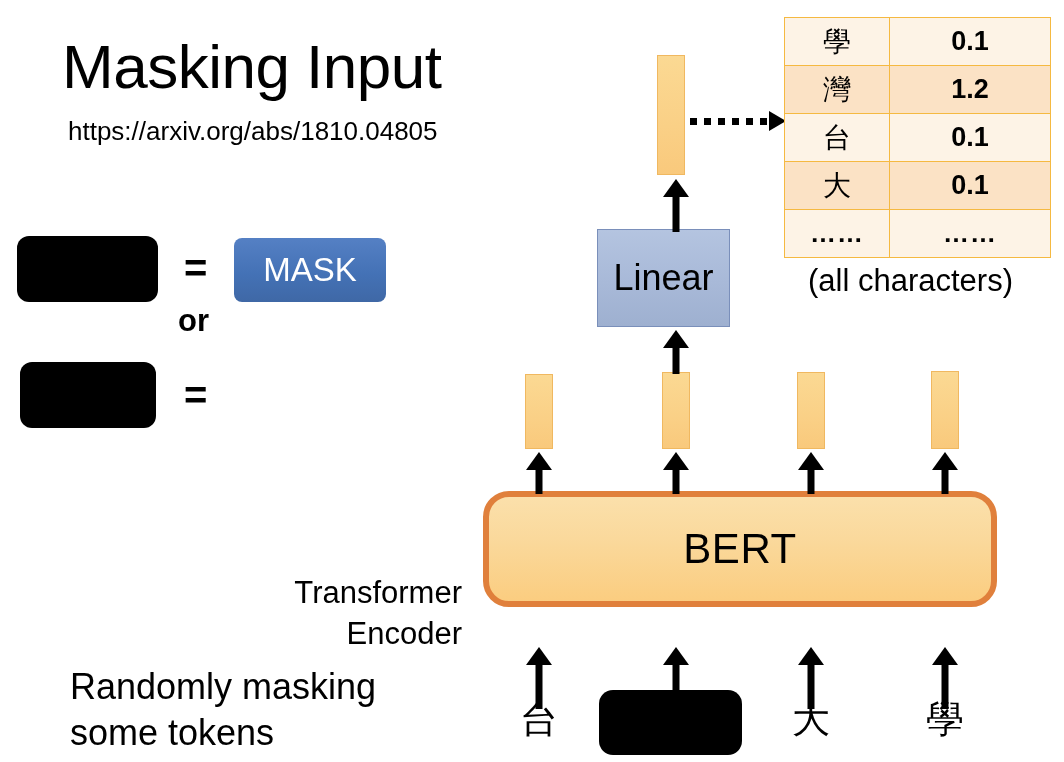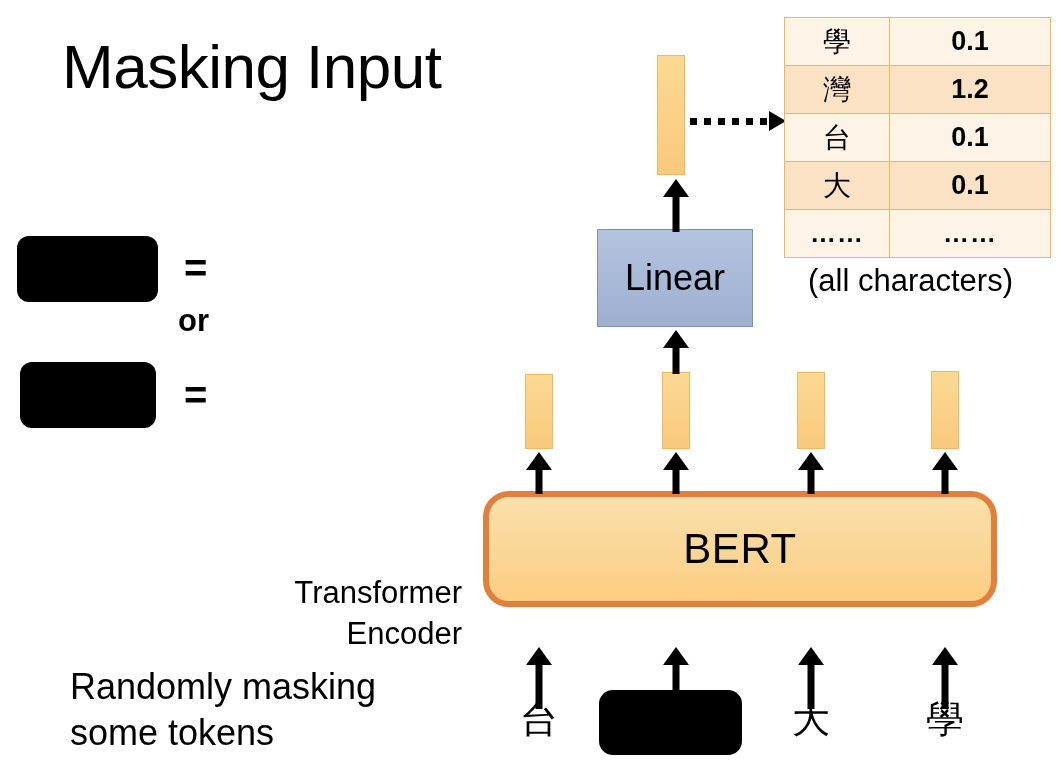--- a/index.html
+++ b/index.html
@@ -126,21 +126,21 @@
     justify-content: center;
   }
   #bert-label {
     font-size: 42px;
     letter-spacing: 0.5px;
   }
 
   
   #linear-block {
     left: 597px; top: 229px;
-    width: 156px; height: 98px;
+    width: 133px; height: 98px;
     background: linear-gradient(180deg, #b4c4e0 0%, #a8b9d8 55%, #9eb0d0 100%);
     border: 1px solid #7a8fba;
     box-sizing: border-box;
     display: flex;
     align-items: center;
     justify-content: center;
   }
   #linear-label { font-size: 36px; }
 
   #softmax-label {
@@ -257,23 +257,27 @@
   #tok-1 { left: 509px; top: 700px; }
   #tok-3 { left: 781px; top: 700px; }
   #tok-4 { left: 915px; top: 700px; }
 </style>
 </head>
 <body>
 
 <div id="slide">
 
   <div class="abs" id="title">Masking Input</div>
+  <div class="abs" id="paper-url">https://arxiv.org/abs/1810.04805</div>
 
   <div class="abs black-box" id="mask-box-1"></div>
   <div class="abs eq-sign" id="eq-1">=</div>
+  <div class="abs chip" id="mask-chip">
+    <span>MASK</span>
+  </div>
 
   <div class="abs" id="or-label">or</div>
 
   <div class="abs black-box" id="mask-box-2"></div>
   <div class="abs eq-sign" id="eq-2">=</div>
 
   <div class="abs" id="encoder-caption">Transformer Encoder</div>
 
   <div class="abs" id="bottom-caption">Randomly masking some tokens</div>
 

